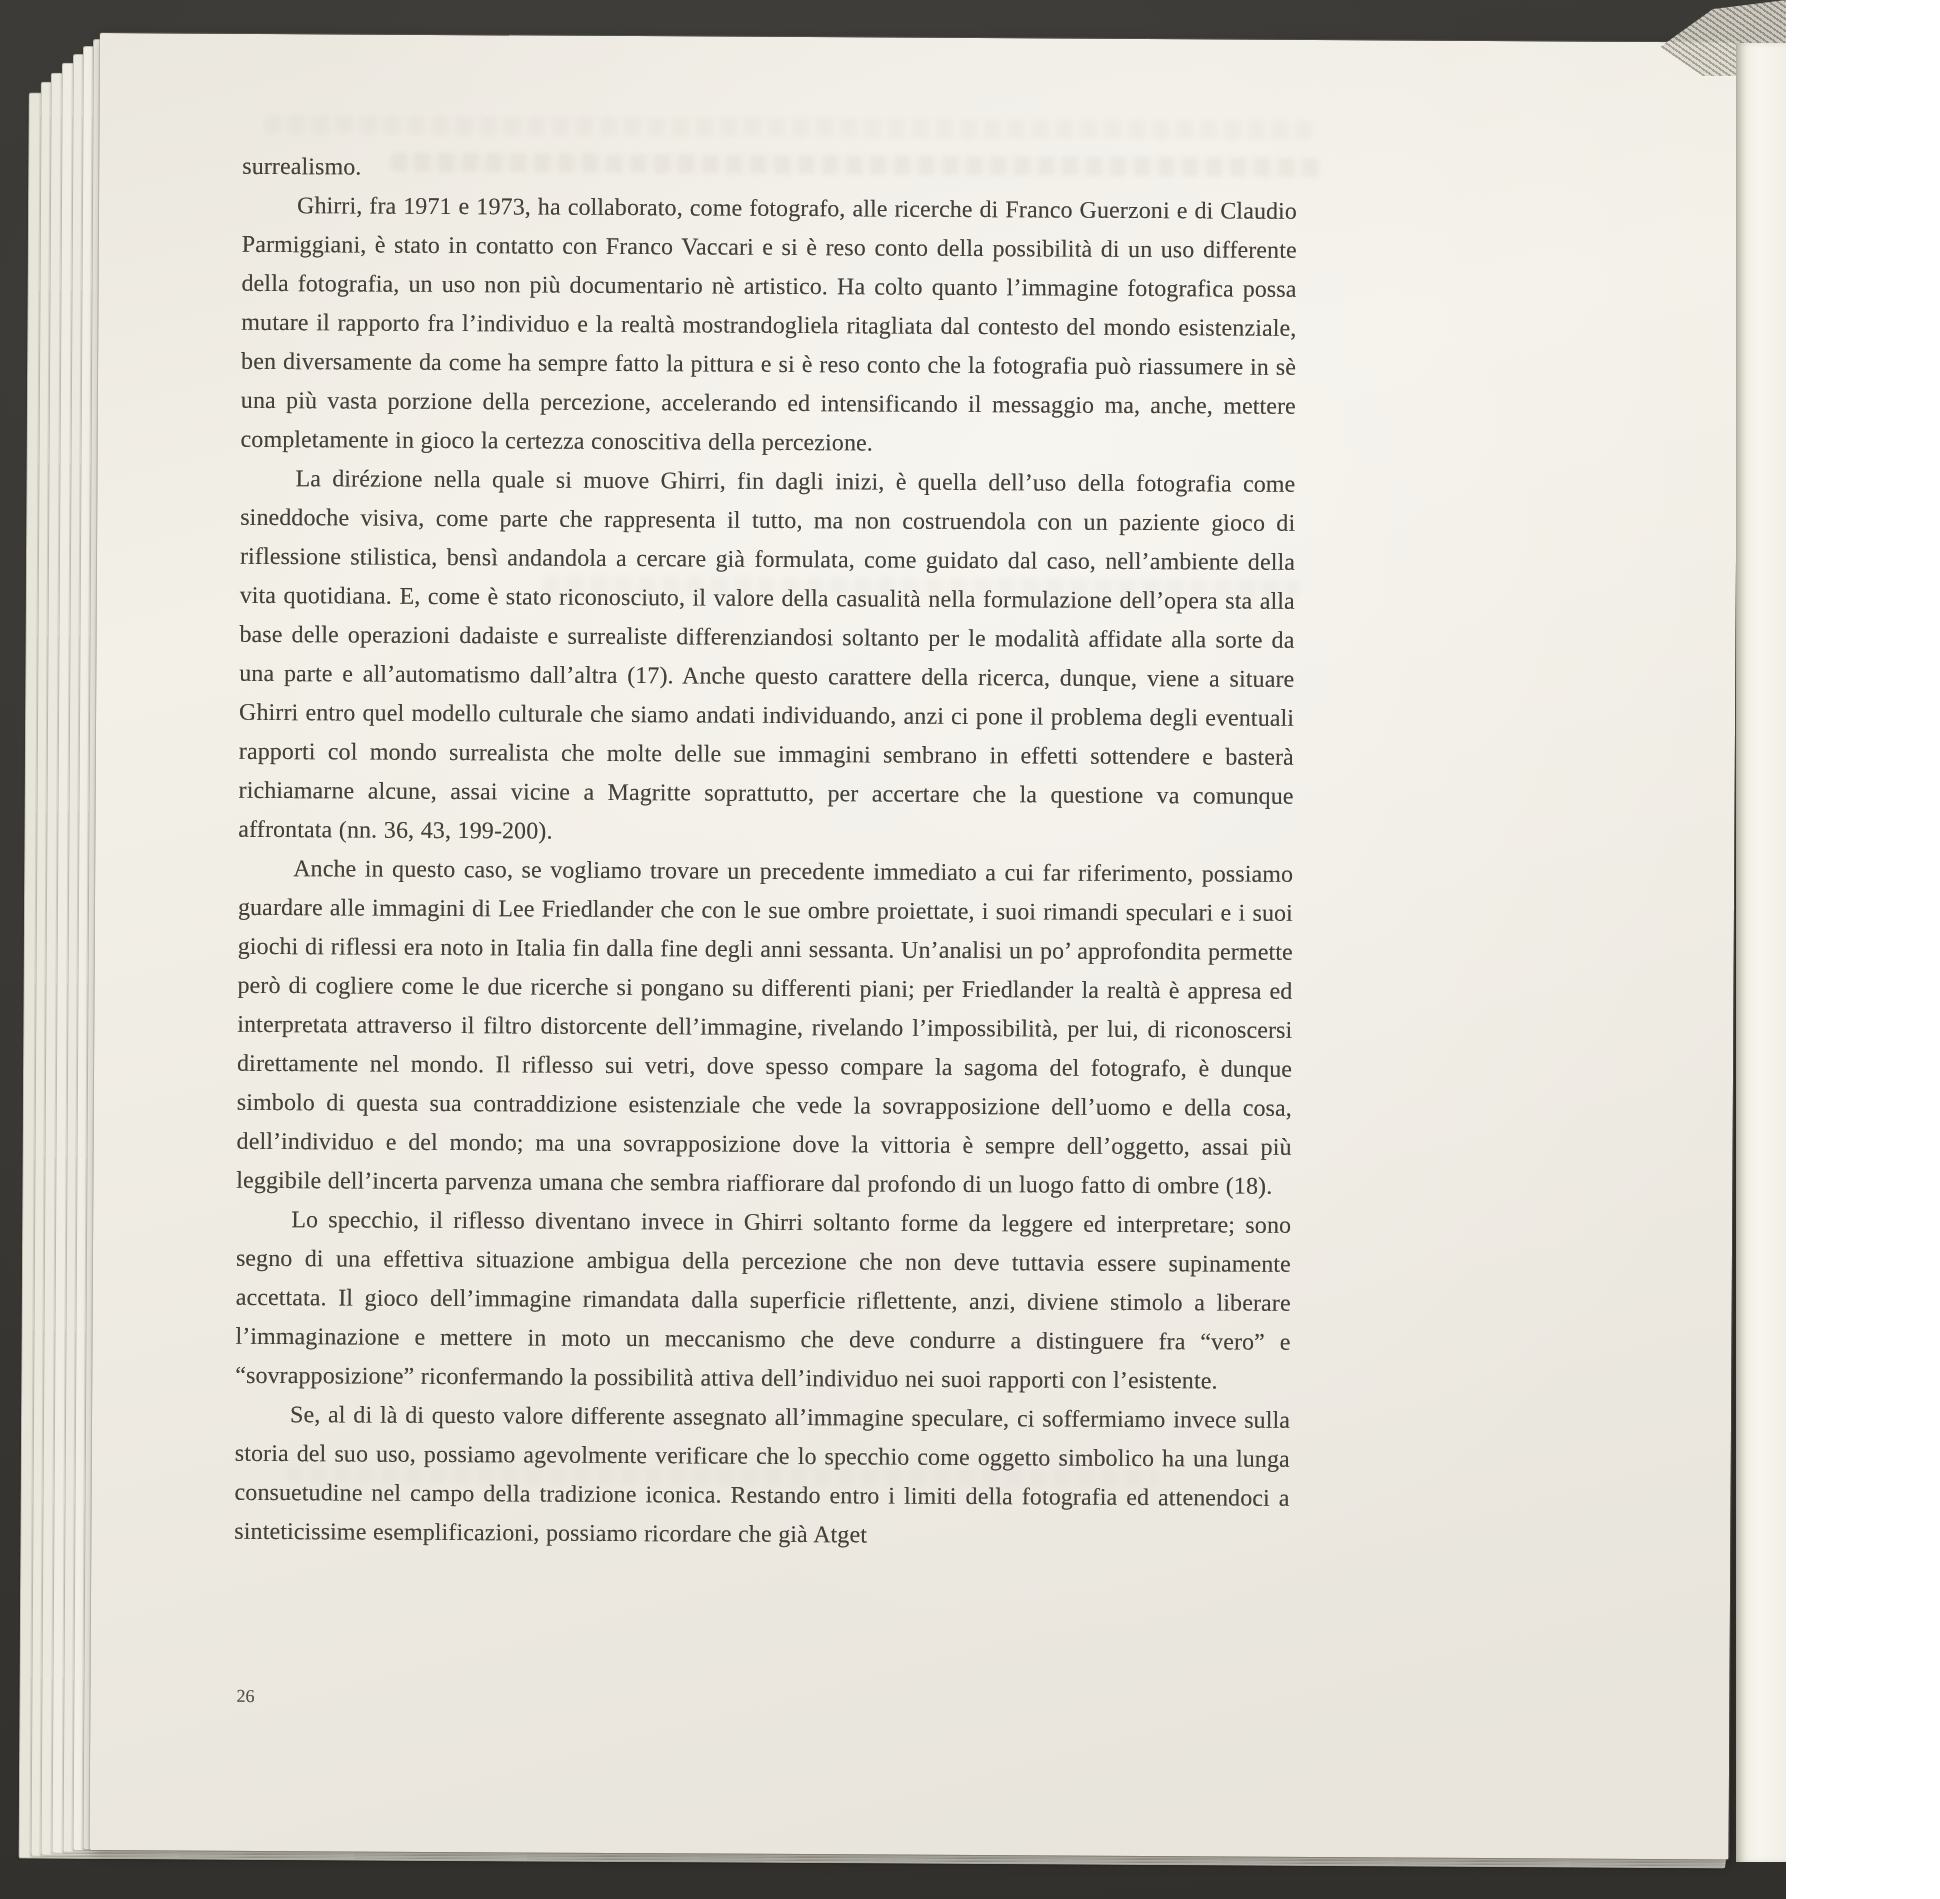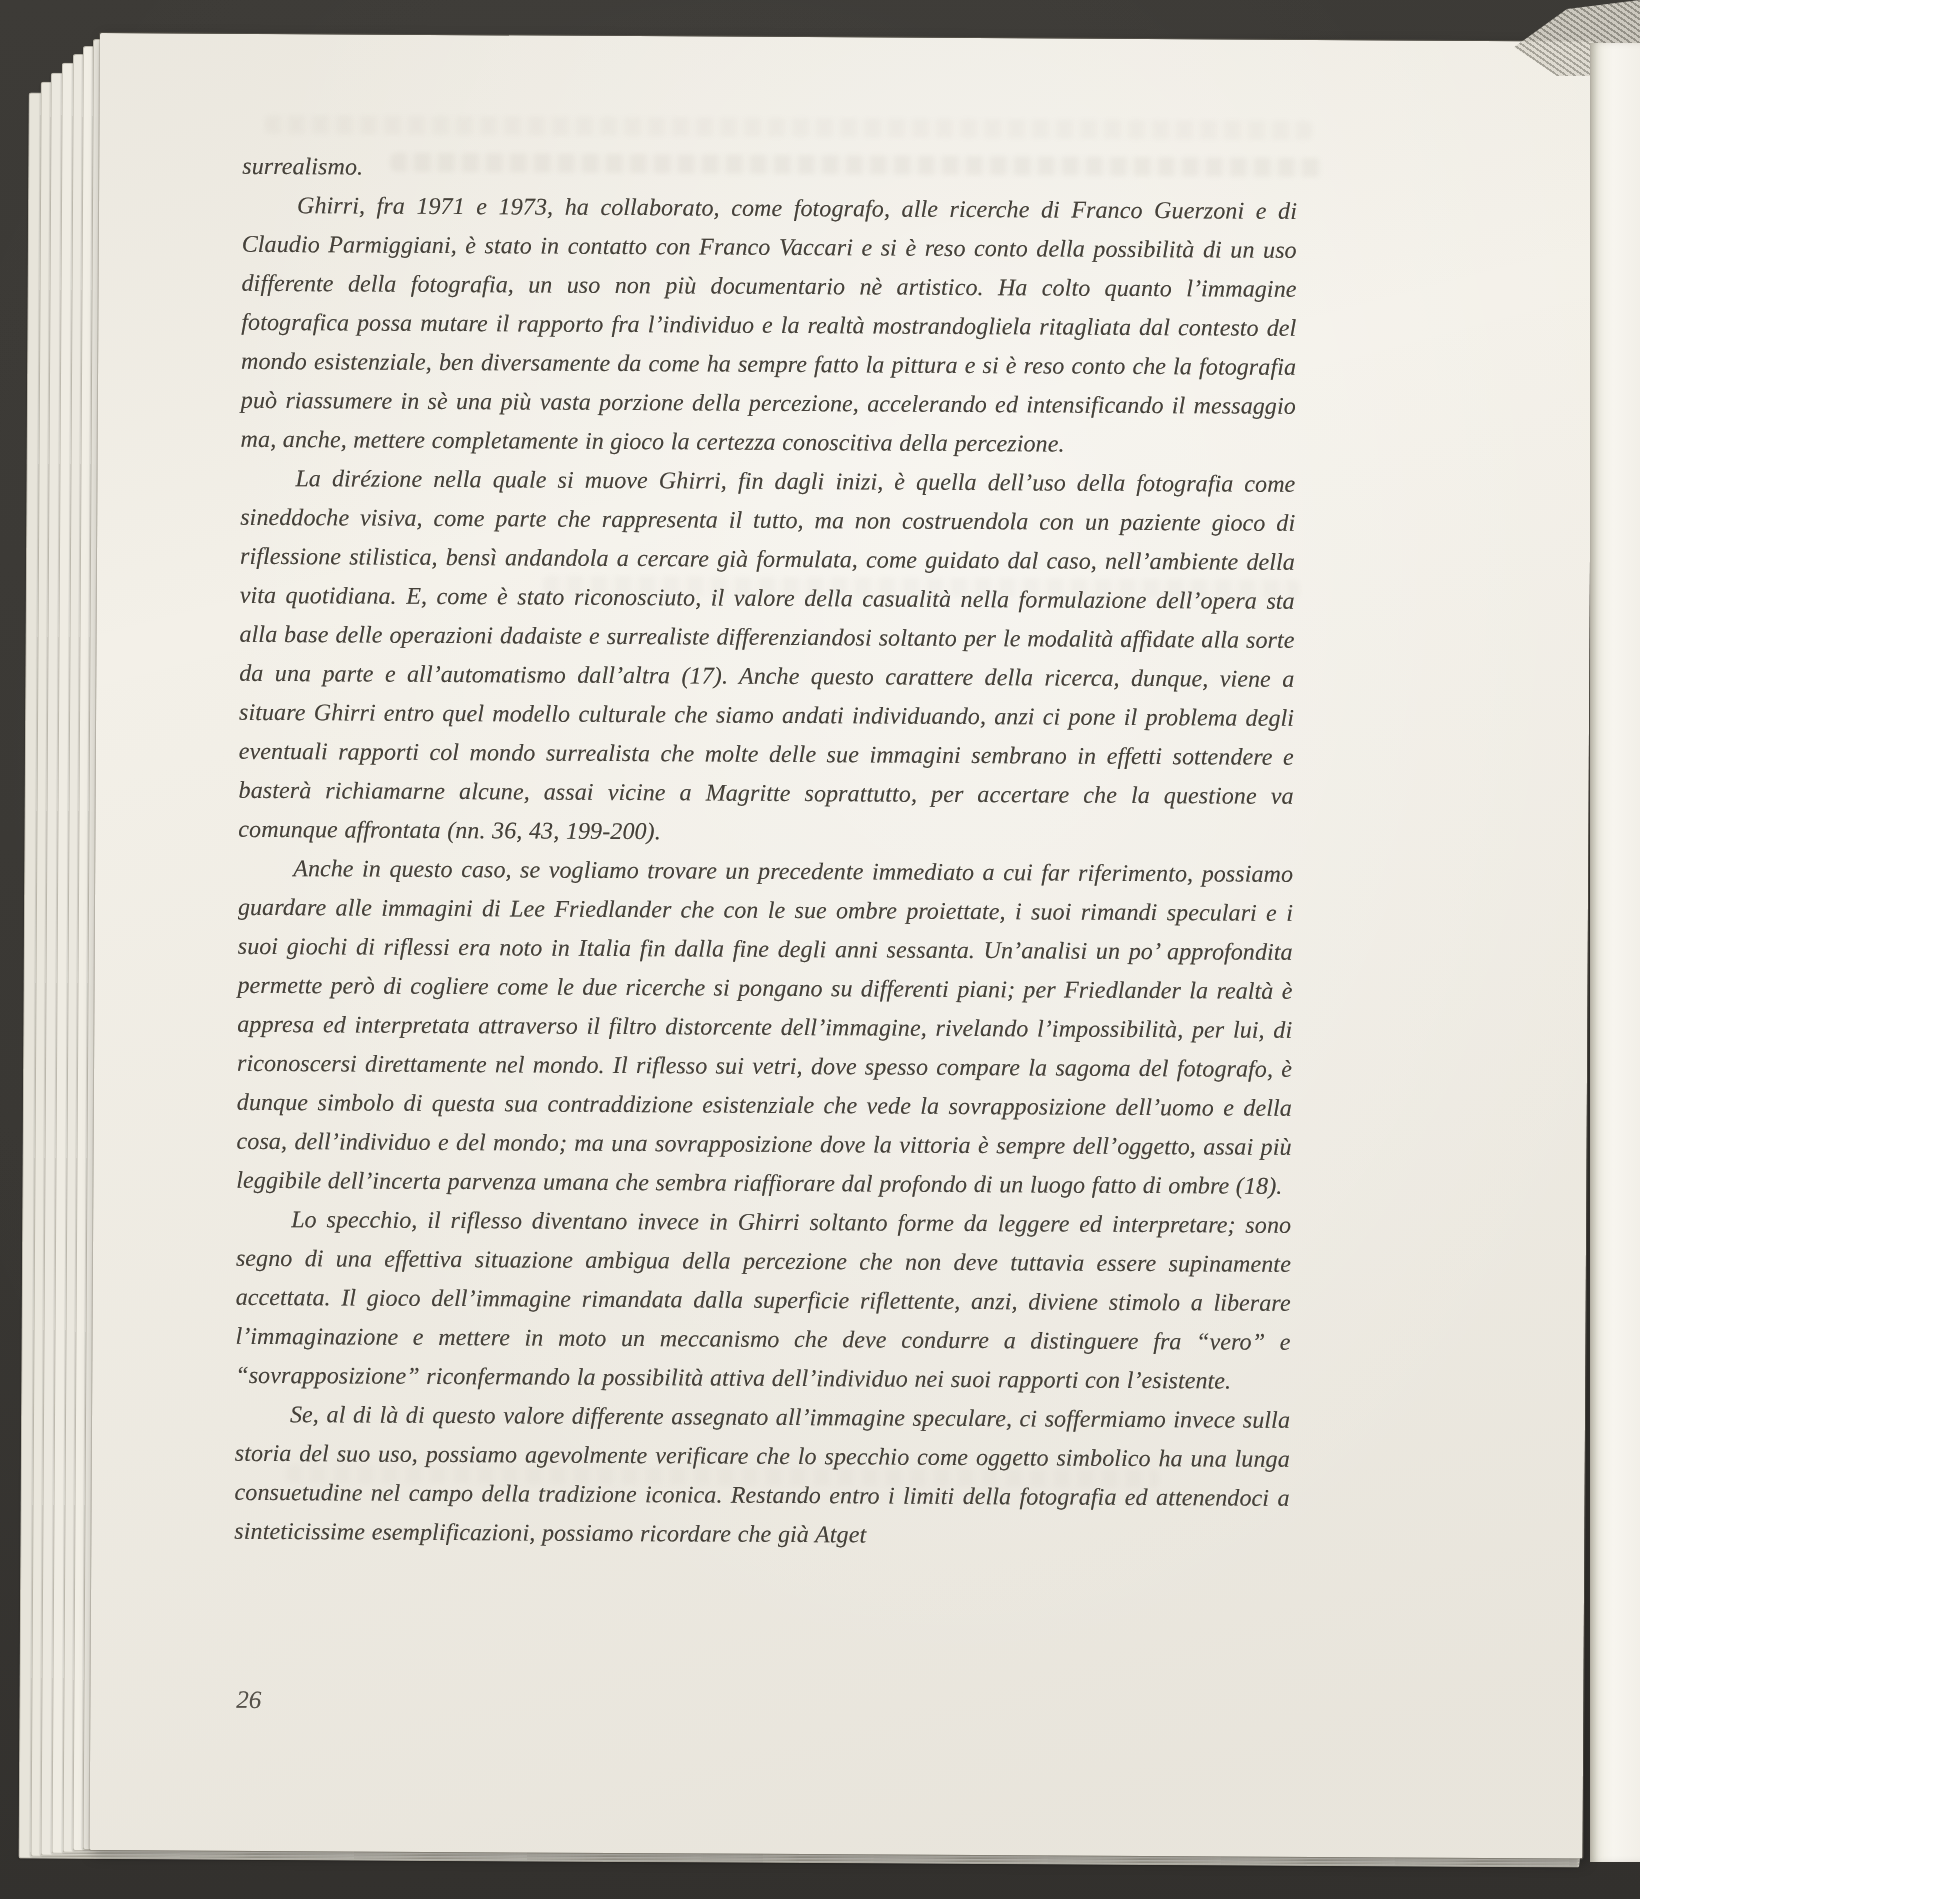--- a/index.html
+++ b/index.html
@@ -2,25 +2,24 @@
 <html><head>
 <meta charset="utf-8">
 <style>
   html, body { margin: 0; padding: 0; }
   body {
     width: 1941px; height: 1899px;
     font-family: "Liberation Serif", "DejaVu Serif", serif;
     overflow: hidden;
   }
   .scene {
-    position: relative; width: 1640px; height: 1899px; overflow: hidden;
+    position: relative; width: 1786px; height: 1899px; overflow: hidden;
     background:
       radial-gradient(ellipse at 45% 40%, rgba(255,255,255,0.04), transparent 70%),
       linear-gradient(175deg, #3d3b37 0%, #393733 55%, #32302d 100%);
-    font-style: italic;
   }
   
   .book-tilt {
     position: absolute; inset: 0;
     transform: rotate(0.33deg);
     transform-origin: 97px 33px;
   }
   
   .sheet {
     position: absolute; right: 50px;
@@ -68,21 +67,21 @@
     color: #45413a;
     text-align: justify;
     text-shadow: 0 0 0.5px rgba(72,66,56,0.45);
     letter-spacing: 0.1px;
     word-spacing: 0.5px;
   }
   .para { margin: 0; text-align: justify; }
   .para.indent { text-indent: 55px; }
   .page-number {
     position: absolute; left: 146px; top: 1652px;
-    font-size: 25px; color: #55514a;
+    font-size: 18px; color: #55514a;
     text-shadow: 0 0 0.5px rgba(80,75,65,0.4);
   }
   
   .smudge {
     position: absolute; height: 19.4px; border-radius: 5.8px;
     background: repeating-linear-gradient(to right,
       rgba(150,140,128,0.30) 0 16.5px, rgba(150,140,128,0.05) 16.5px 24px);
     filter: blur(2.9px); opacity: 0.30; pointer-events: none;
   }
   .smudge.s1 { left: 291px; top: 118px; width: 932px; }

